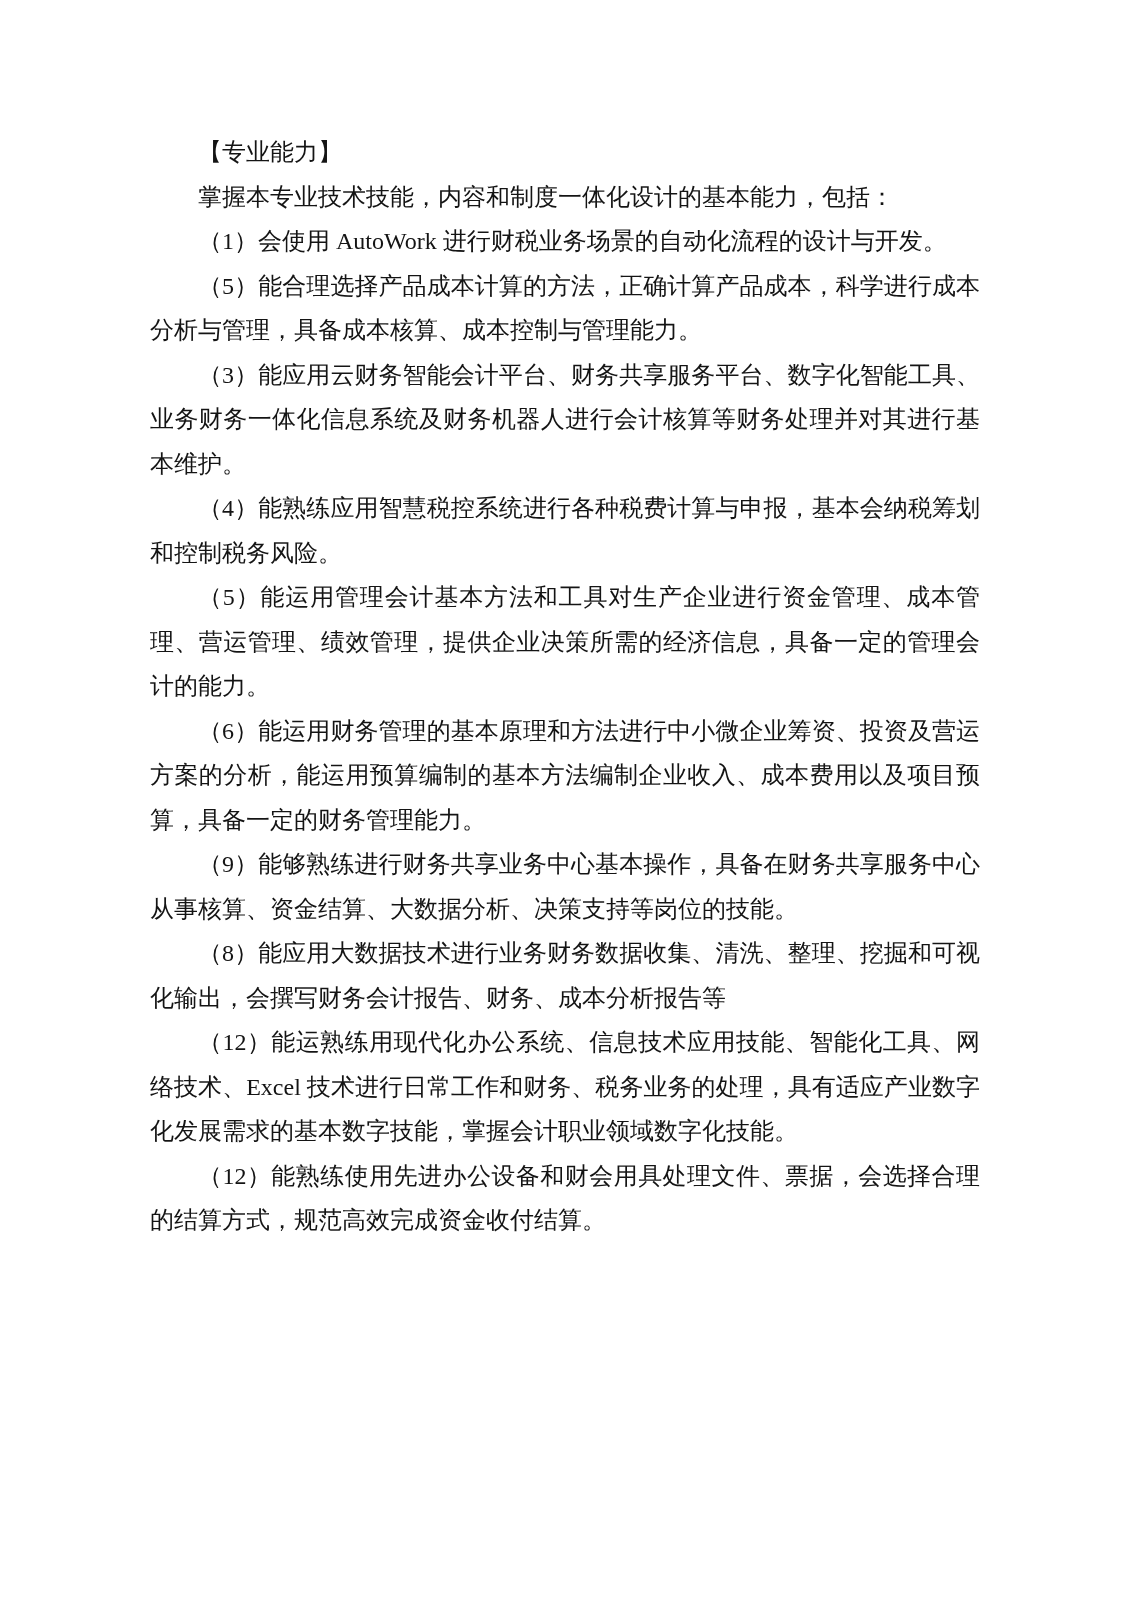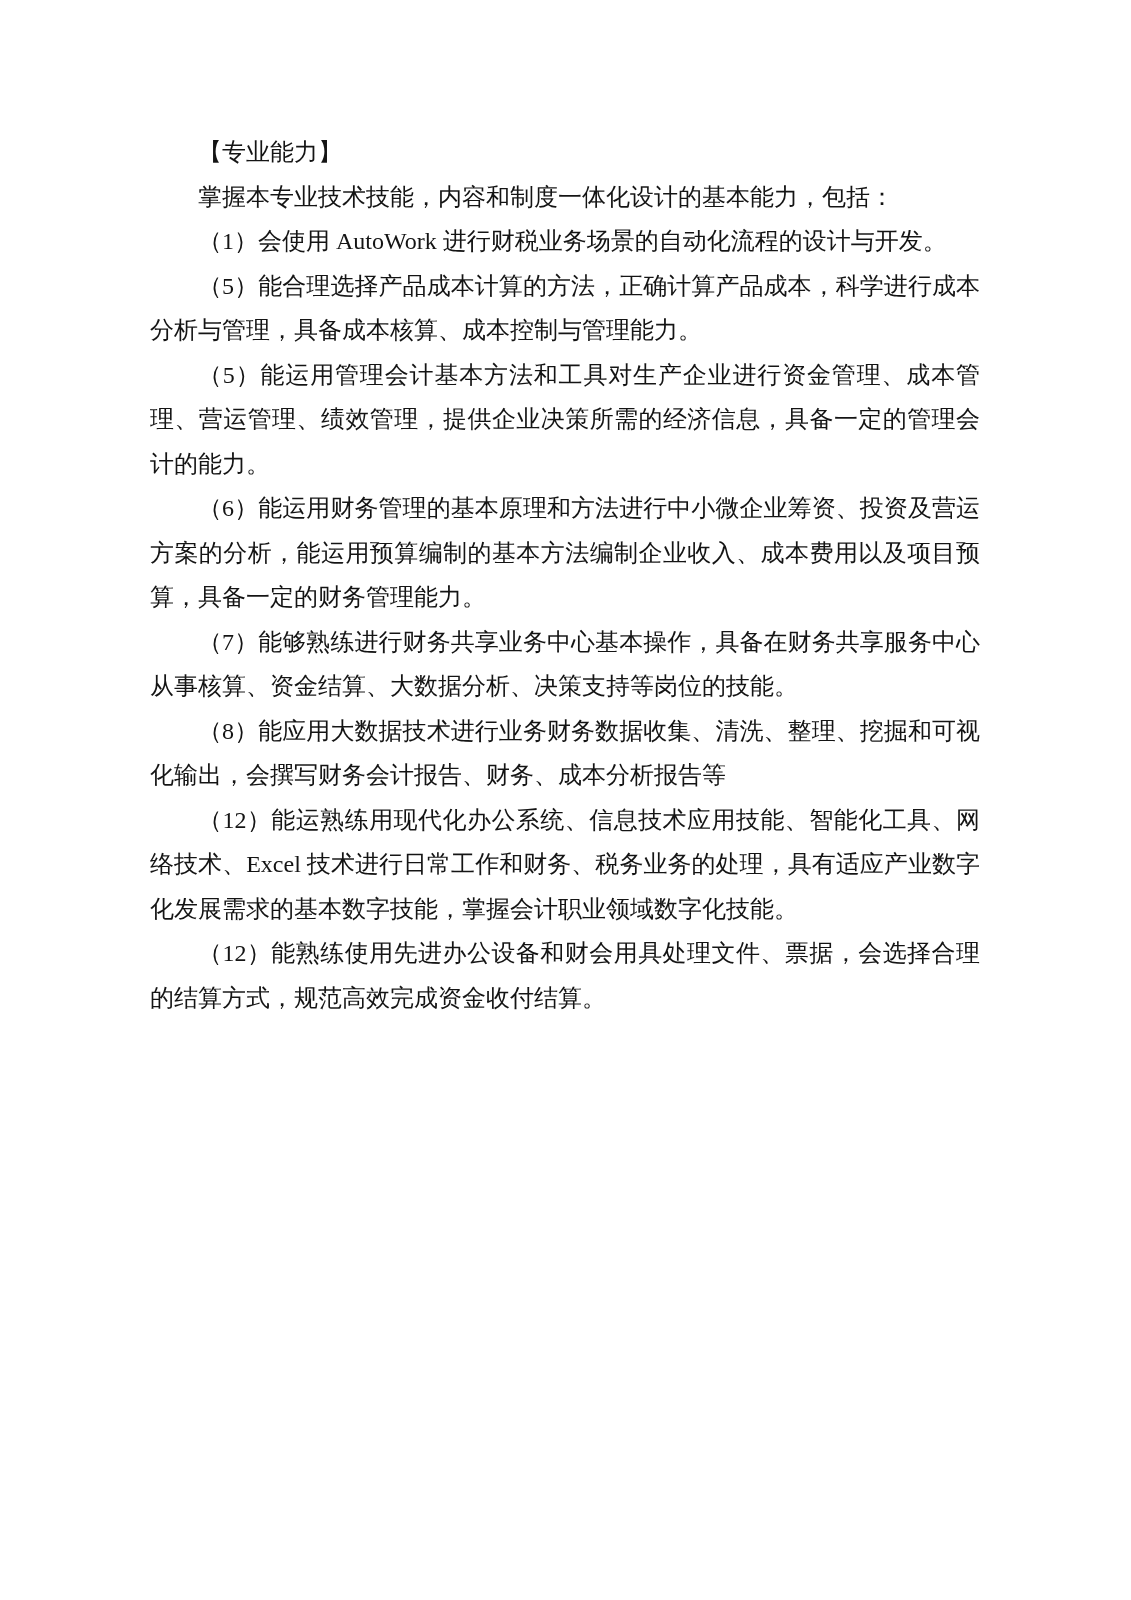--- a/index.html
+++ b/index.html
@@ -47,21 +47,23 @@
 </style>
 </head>
 <body>
 
 <div class="page">
   <div class="content">
     <p class="para section-title">【专业能力】</p>
     <p class="para">掌握本专业技术技能，内容和制度一体化设计的基本能力，包括：</p>
     <p class="para">（1）会使用 AutoWork 进行财税业务场景的自动化流程的设计与开发。</p>
     <p class="para">（5）能合理选择产品成本计算的方法，正确计算产品成本，科学进行成本分析与管理，具备成本核算、成本控制与管理能力。</p>
+    <p class="para">（3）能应用云财务智能会计平台、财务共享服务平台、数字化智能工具、业务财务一体化信息系统及财务机器人进行会计核算等财务处理并对其进行基本维护。</p>
+    <p class="para">（4）能熟练应用智慧税控系统进行各种税费计算与申报，基本会纳税筹划和控制税务风险。</p>
     <p class="para">（5）能运用管理会计基本方法和工具对生产企业进行资金管理、成本管理、营运管理、绩效管理，提供企业决策所需的经济信息，具备一定的管理会计的能力。</p>
     <p class="para">（6）能运用财务管理的基本原理和方法进行中小微企业筹资、投资及营运方案的分析，能运用预算编制的基本方法编制企业收入、成本费用以及项目预算，具备一定的财务管理能力。</p>
-    <p class="para">（7）能够熟练进行财务共享业务中心基本操作，具备在财务共享服务中心从事核算、资金结算、大数据分析、决策支持等岗位的技能。</p>
+    <p class="para">（9）能够熟练进行财务共享业务中心基本操作，具备在财务共享服务中心从事核算、资金结算、大数据分析、决策支持等岗位的技能。</p>
     <p class="para">（8）能应用大数据技术进行业务财务数据收集、清洗、整理、挖掘和可视化输出，会撰写财务会计报告、财务、成本分析报告等</p>
     <p class="para">（12）能运熟练用现代化办公系统、信息技术应用技能、智能化工具、网络技术、Excel 技术进行日常工作和财务、税务业务的处理，具有适应产业数字化发展需求的基本数字技能，掌握会计职业领域数字化技能。</p>
     <p class="para">（12）能熟练使用先进办公设备和财会用具处理文件、票据，会选择合理的结算方式，规范高效完成资金收付结算。</p>
   </div>
   <div class="page-number">7</div>
 </div>
 
 </body></html>

